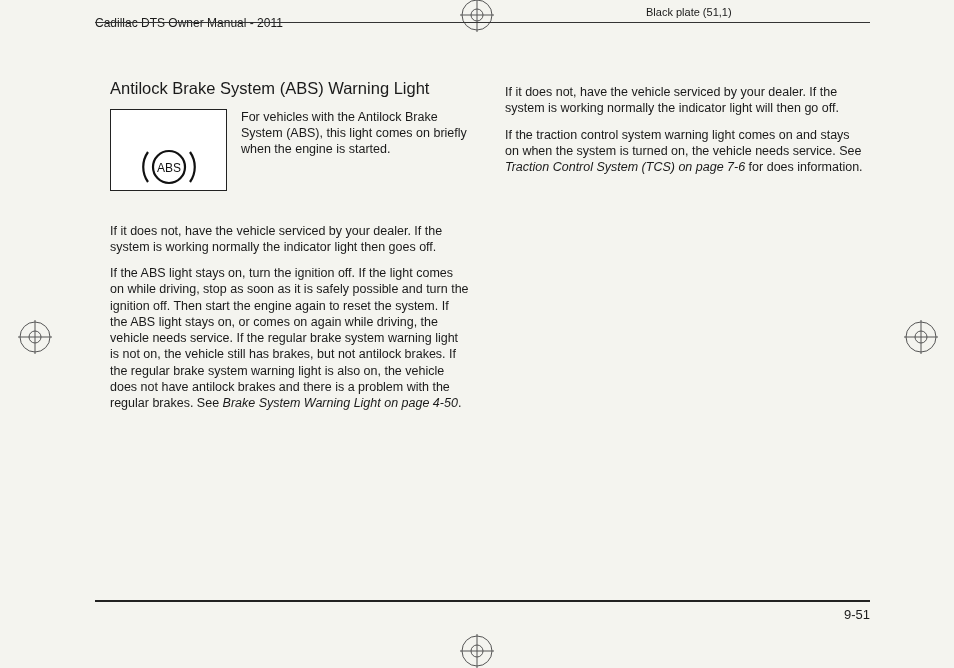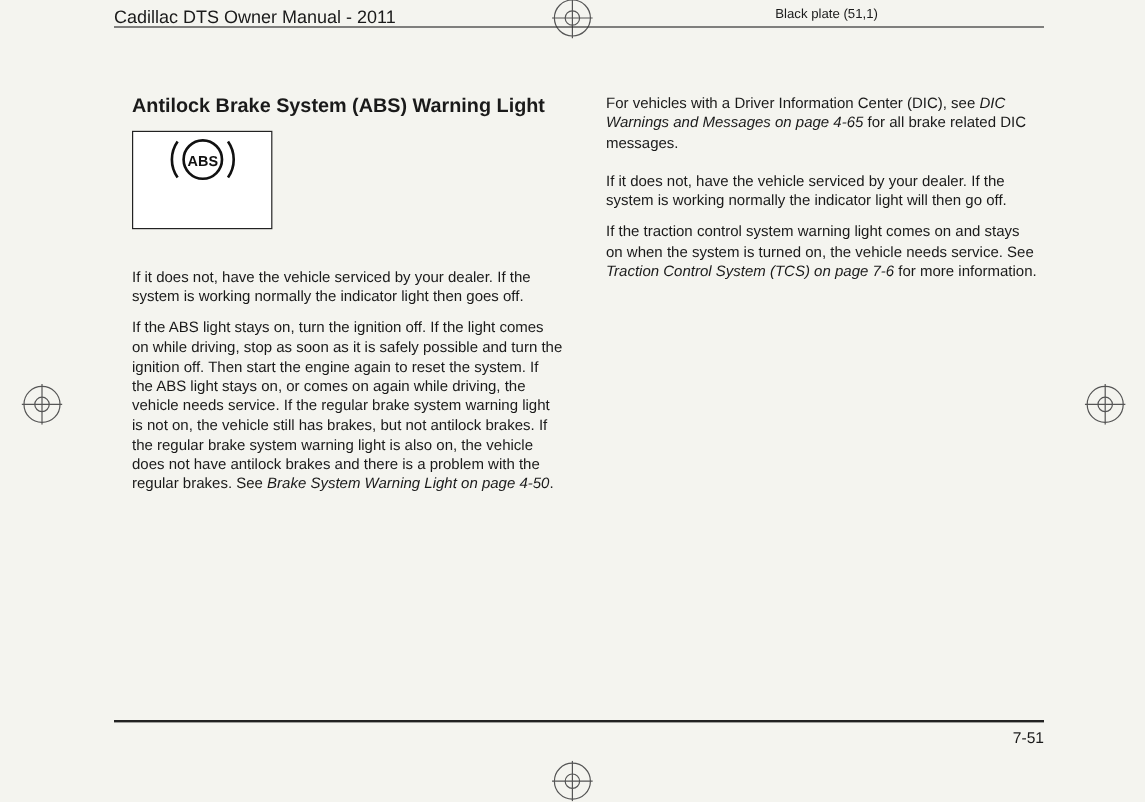--- a/index.html
+++ b/index.html
@@ -31,23 +31,23 @@
   
   .header-line {
     position: absolute;
     top: 22px;
     left: 95px;
     right: 84px;
     border-top: 1px solid #333;
   }
   .header-left {
     position: absolute;
-    top: 6px;
+    top: 16px;
     left: 95px;
-    font-size: 15px;
+    font-size: 12px;
   }
   .header-right {
     position: absolute;
     top: 6px;
     left: 646px;
     font-size: 11px;
   }
   .footer-line {
     position: absolute;
     bottom: 66px;
@@ -72,44 +72,43 @@
     display: flex;
     gap: 36px;
   }
   .col {
     flex: 1 1 0;
     font-size: 12.5px;
     line-height: 1.3;
   }
   h2 {
     font-size: 16.5px;
-    font-weight: bold;
+    font-weight: normal;
     margin: 0 0 10px 0;
     line-height: 1.25;
   }
   p { margin: 0 0 10px 0; }
   em { font-style: italic; }
 
   
   .icon-row {
     display: flex;
     align-items: flex-start;
     gap: 14px;
     margin-bottom: 26px;
   }
   .icon-box {
     width: 115px;
     height: 80px;
     border: 1px solid #222;
     background: #fff;
     display: flex;
-    align-items: flex-start;
+    align-items: flex-end;
     justify-content: center;
     flex: 0 0 115px;
-    font-weight: bold;
   }
   .icon-text { flex: 1; }
 
   
   .abs-icon svg { width: 70px; height: 46px; }
   
   .tcs-icon svg { width: 56px; height: 64px; }
 
   
   .extra-gap { height: 6px; }
@@ -148,57 +147,55 @@
       <line class="hline" x1="0" y1="17" x2="34" y2="17"></line>
       <line class="vline" x1="17" y1="0" x2="17" y2="34"></line>
     </svg>
 </div>
 
 <div class="header-left">Cadillac DTS Owner Manual - 2011</div>
 <div class="header-right">Black plate (51,1)</div>
 <div class="header-line"></div>
 
 <div class="footer-line"></div>
-<div class="page-number">7-51</div>
+<div class="page-number">9-51</div>
 
 <div class="page">
 
   <div class="col">
     <h2>Antilock Brake System (ABS) Warning Light</h2>
 
     <div class="icon-row">
       <div class="icon-box abs-icon">
         <svg viewBox="0 0 70 46">
           <g stroke="#111" fill="none" stroke-width="2.2">
             <circle cx="35" cy="23" r="16"></circle>
             <path d="M14 8 A26 26 0 0 0 14 38"></path>
             <path d="M56 8 A26 26 0 0 1 56 38"></path>
           </g>
           <text x="35" y="28" text-anchor="middle" font-family="Arial" font-size="12" fill="#111">ABS</text>
         </svg>
       </div>
+      <div class="icon-text">For vehicles with the Antilock Brake System (ABS), this light comes on briefly when the engine is started.</div>
     </div>
 
     <div class="extra-gap"></div>
 
     <p>If it does not, have the vehicle serviced by your dealer. If the system is working normally the indicator light then goes off.</p>
 
     <p>
       <span>If the ABS light stays on, turn the ignition off. If the light comes on while driving, stop as soon as it is safely possible and turn the ignition off. Then start the engine again to reset the system. If the ABS light stays on, or comes on again while driving, the vehicle needs service. If the regular brake system warning light is not on, the vehicle still has brakes, but not antilock brakes. If the regular brake system warning light is also on, the vehicle does not have antilock brakes and there is a problem with the regular brakes. See </span><em>Brake System Warning Light on page 4-50</em><span>.</span>
     </p>
   </div>
 
   <div class="col">
-    <p>
-      <span>For vehicles with a Driver Information Center (DIC), see </span><em>DIC Warnings and Messages on page 4-65</em><span> for all brake related DIC messages.</span>
-    </p>
 
 
 
     <div class="extra-gap"></div>
 
     <p>If it does not, have the vehicle serviced by your dealer. If the system is working normally the indicator light will then go off.</p>
     <p>
-      <span>If the traction control system warning light comes on and stays on when the system is turned on, the vehicle needs service. See </span><em>Traction Control System (TCS) on page 7-6</em><span> for more information.</span>
+      <span>If the traction control system warning light comes on and stays on when the system is turned on, the vehicle needs service. See </span><em>Traction Control System (TCS) on page 7-6</em><span> for does information.</span>
     </p>
   </div>
 
 </div>
 
 </body></html>

